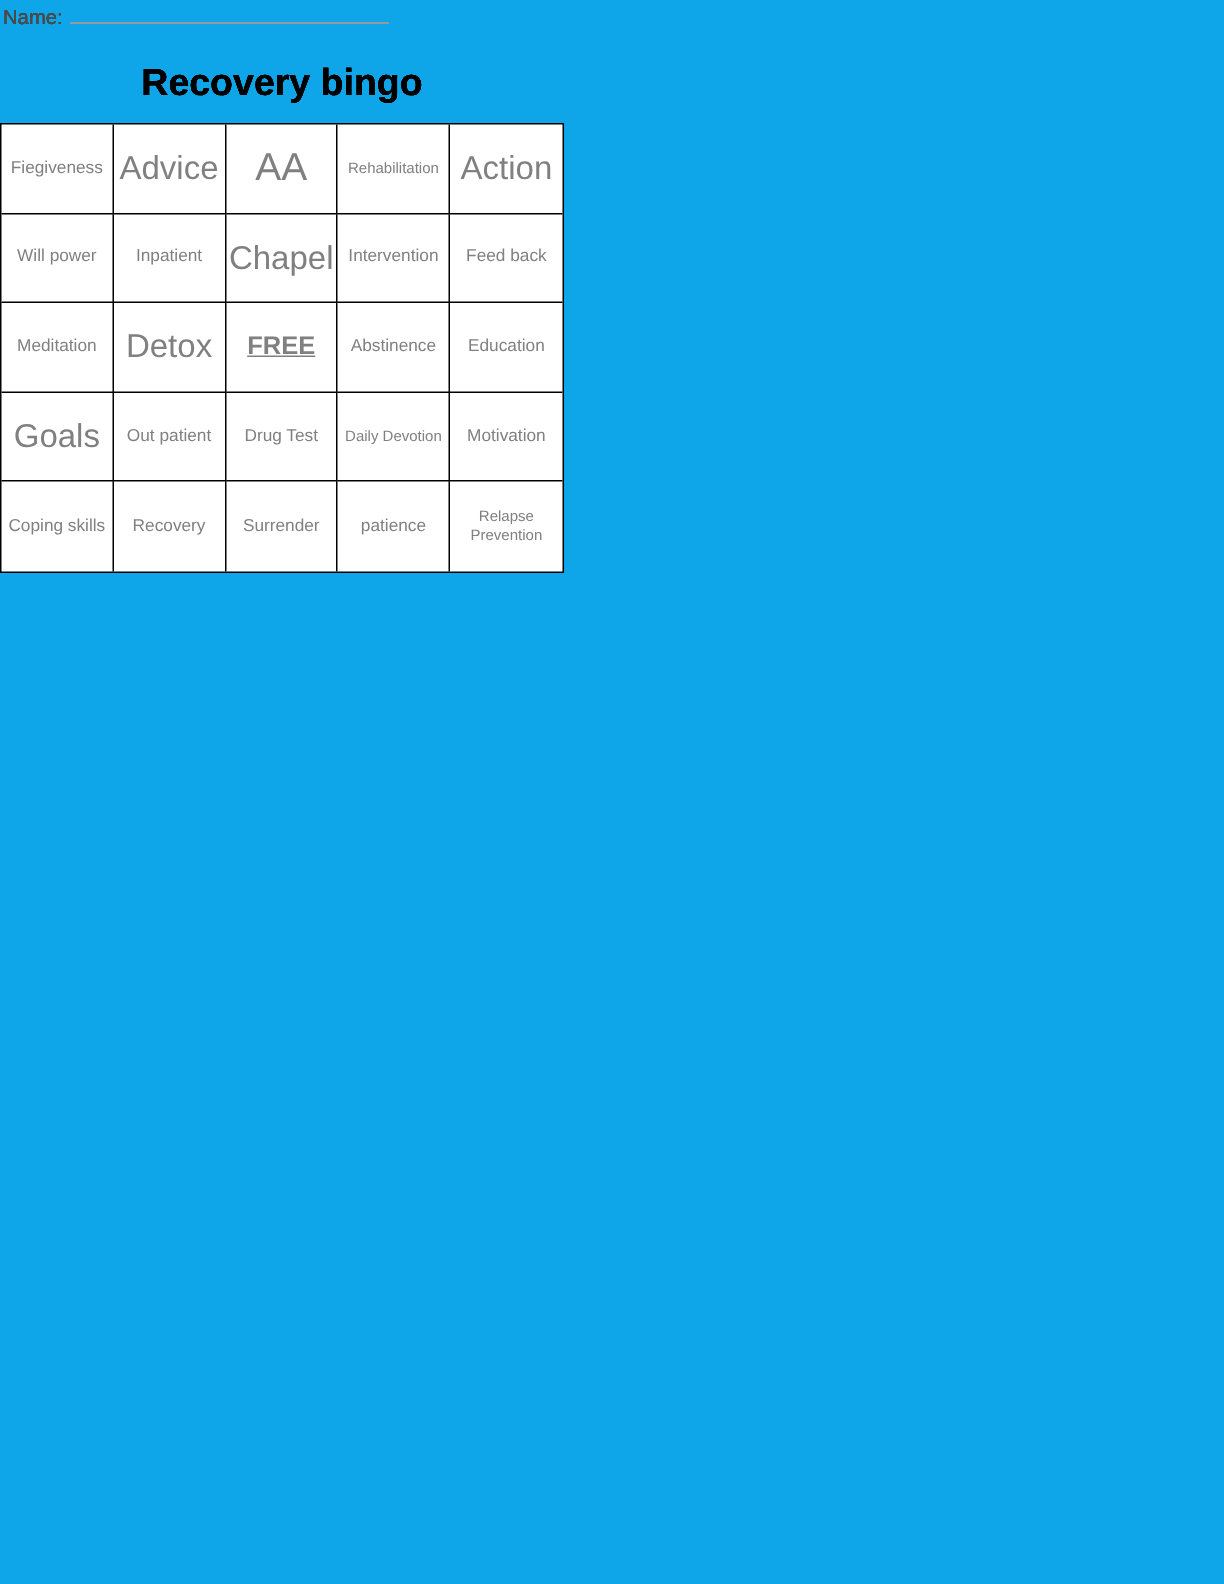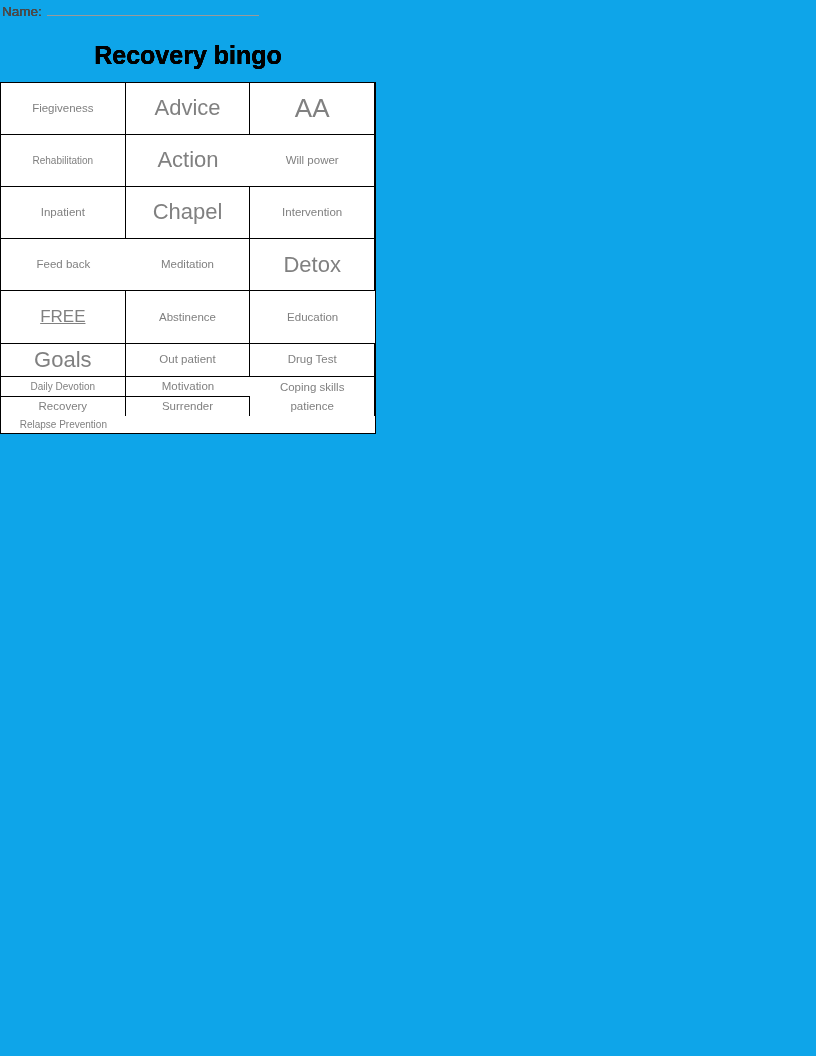--- a/index.html
+++ b/index.html
@@ -29,44 +29,44 @@
     margin-left:5px;
     vertical-align:baseline;
   }
   .card-title {
     position:absolute; top:41px; left:0; width:100%;
     text-align:center;
     font-size:25px; font-weight:700; color:#000000;
   }
   .grid {
     position:absolute; top:82px; left:0;
-    width:376px; height:352px;
+    width:376px; height:300px;
     display:grid;
-    grid-template-columns:repeat(3,1fr);
+    grid-template-columns:repeat(5,1fr);
     grid-template-rows:repeat(5,1fr);
     border:1px solid #000000;
     background:#ffffff;
   }
   .cell {
     display:flex; align-items:center; justify-content:center;
     text-align:center;
     padding:2px;
     color:#808080;
     line-height:1.3;
     border-right:1px solid #000000;
     border-bottom:1px solid #000000;
     overflow:hidden;
   }
   .cell:nth-child(5n)        { border-right:none; }
   .cell:nth-last-child(-n+5) { border-bottom:none; }
   .cell.xl   { font-size:26px; }
   .cell.lg   { font-size:22px; }
   .cell.md   { font-size:11.5px; }
   .cell.sm   { font-size:10px;text-align:center; }
-  .cell.free { font-size:17px; font-weight:400; text-decoration:underline; }
+  .cell.free { font-size:17px; font-weight:700; text-decoration:underline; }
 </style>
 </head>
 <body>
 
 <div class="page">
 
   <section class="card" id="card-tl">
     <div class="name-row">
       <span>Name:</span><span class="name-line"></span>
     </div>

